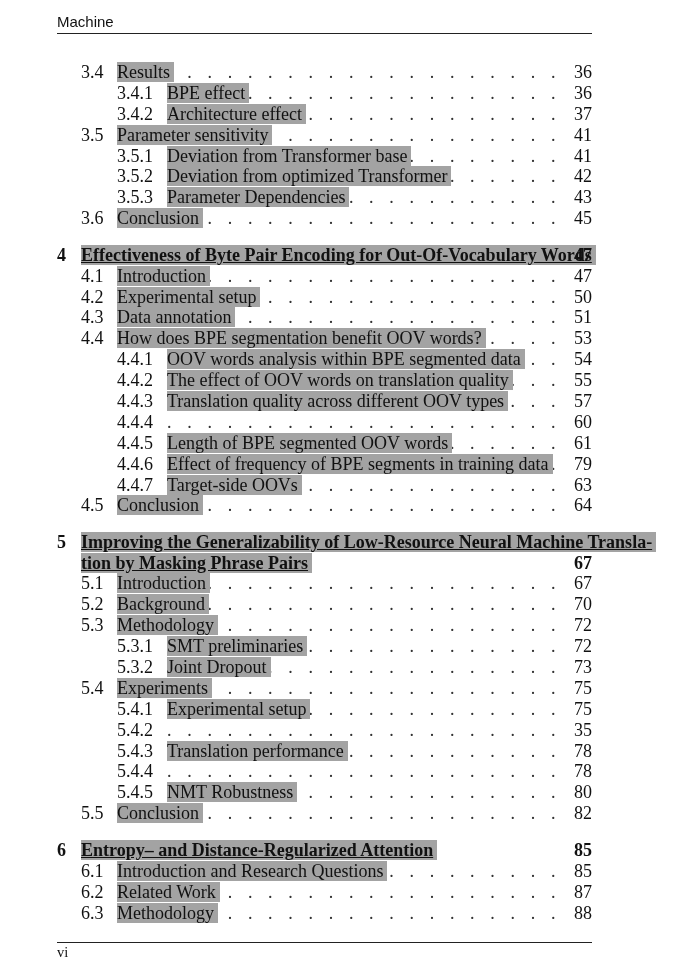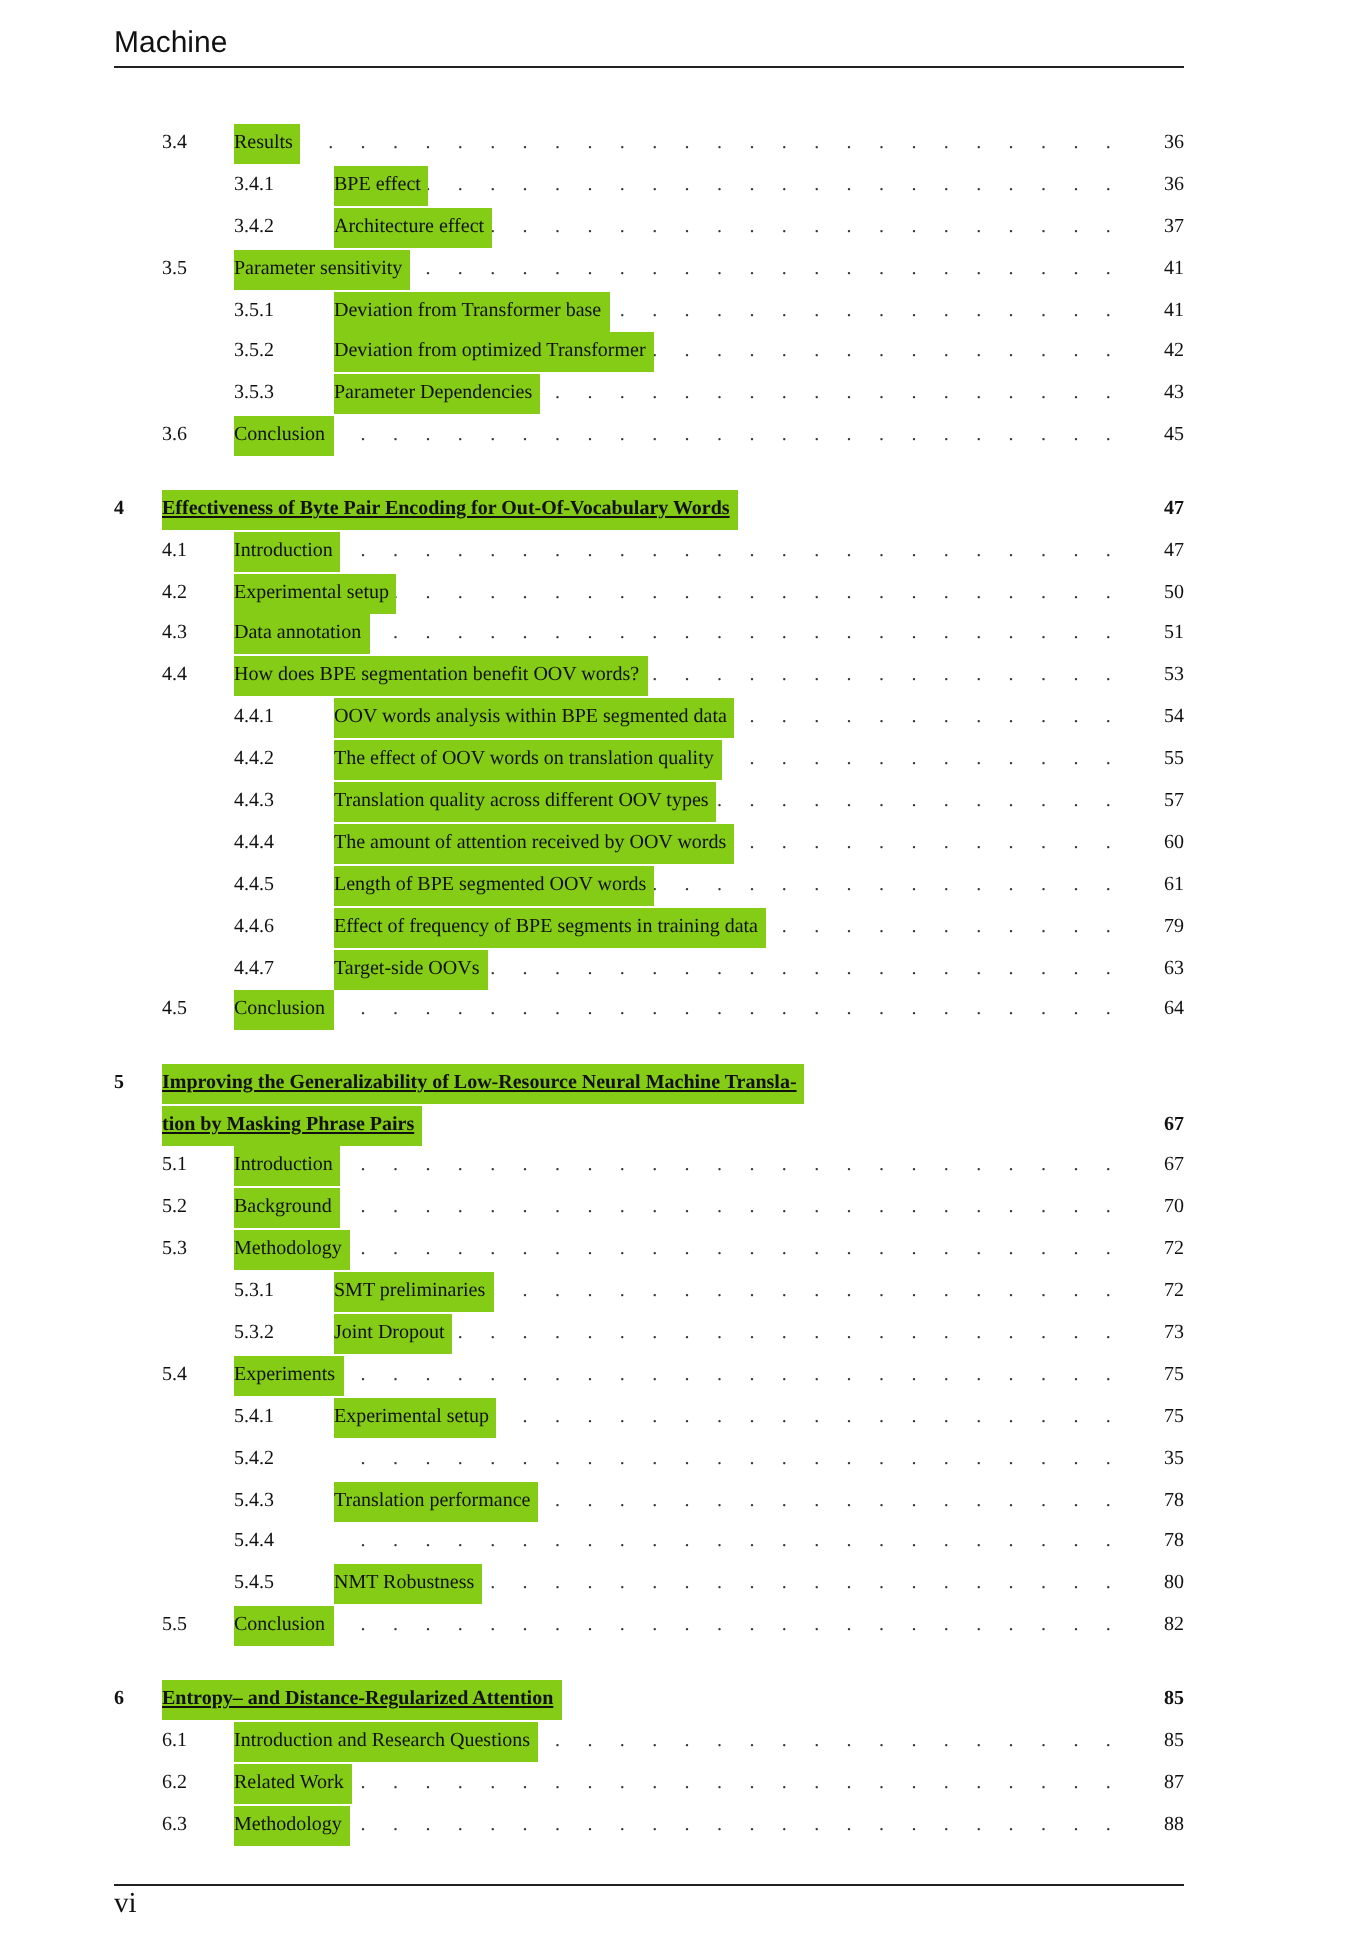--- a/index.html
+++ b/index.html
@@ -9,24 +9,24 @@
       position: absolute; left: 57px; top: 13px;
       font-family: "Liberation Sans", sans-serif; font-size: 15px; color: #111;
     }
     .head-rule {
       position: absolute; left: 57px; top: 33px; width: 535px; height: 0;
       border-top: 1px solid #222;
     }
     .toc { position: absolute; left: 0; top: 0; width: 673px; }
     .row {
       position: absolute; left: 0; width: 673px; height: 20px;
-      font-family: "Liberation Serif", serif; font-size: 10px; color: #111; line-height: 20px;
+      font-family: "Liberation Serif", serif; font-size: 18px; color: #111; line-height: 20px;
     }
     .num { position: absolute; white-space: nowrap; }
-    .title { position: absolute; white-space: nowrap; background: #84cc16; padding-right: 4px; }
+    .title { position: absolute; white-space: nowrap; background: #a3a3a3; padding-right: 4px; }
     .leader {
       position: absolute; right: 112px; height: 20px;
       overflow: hidden; white-space: nowrap; letter-spacing: 5.6px; color: #333;
       text-align: right; direction: rtl;
     }
     .page-num { position: absolute; right: 81px; white-space: nowrap; }
     .chapter { font-weight: bold; }
     .lvl1 .num { left: 81px; }
     .lvl1 .title { left: 117px; }
     .lvl1 .leader { left: 117px; }
@@ -145,21 +145,20 @@
     </div>
     <div class="row lvl2" style="top:391px">
       <span class="num">4.4.3</span>
       <span class="leader">. . . . . . . . . . . . . . . . . . . . . . . . . . . . . . . . . . . . . . . . . . . . . . . . . . . . . . . .</span>
       <span class="title">Translation quality across different OOV types</span>
       <span class="page-num">57</span>
     </div>
     <div class="row lvl2" style="top:412px">
       <span class="num">4.4.4</span>
       <span class="leader">. . . . . . . . . . . . . . . . . . . . . . . . . . . . . . . . . . . . . . . . . . . . . . . . . . . . . . . .</span>
-      <span class="title">The amount of attention received by OOV words</span>
       <span class="page-num">60</span>
     </div>
     <div class="row lvl2" style="top:433px">
       <span class="num">4.4.5</span>
       <span class="leader">. . . . . . . . . . . . . . . . . . . . . . . . . . . . . . . . . . . . . . . . . . . . . . . . . . . . . . . .</span>
       <span class="title">Length of BPE segmented OOV words</span>
       <span class="page-num">61</span>
     </div>
     <div class="row lvl2" style="top:454px">
       <span class="num">4.4.6</span>

